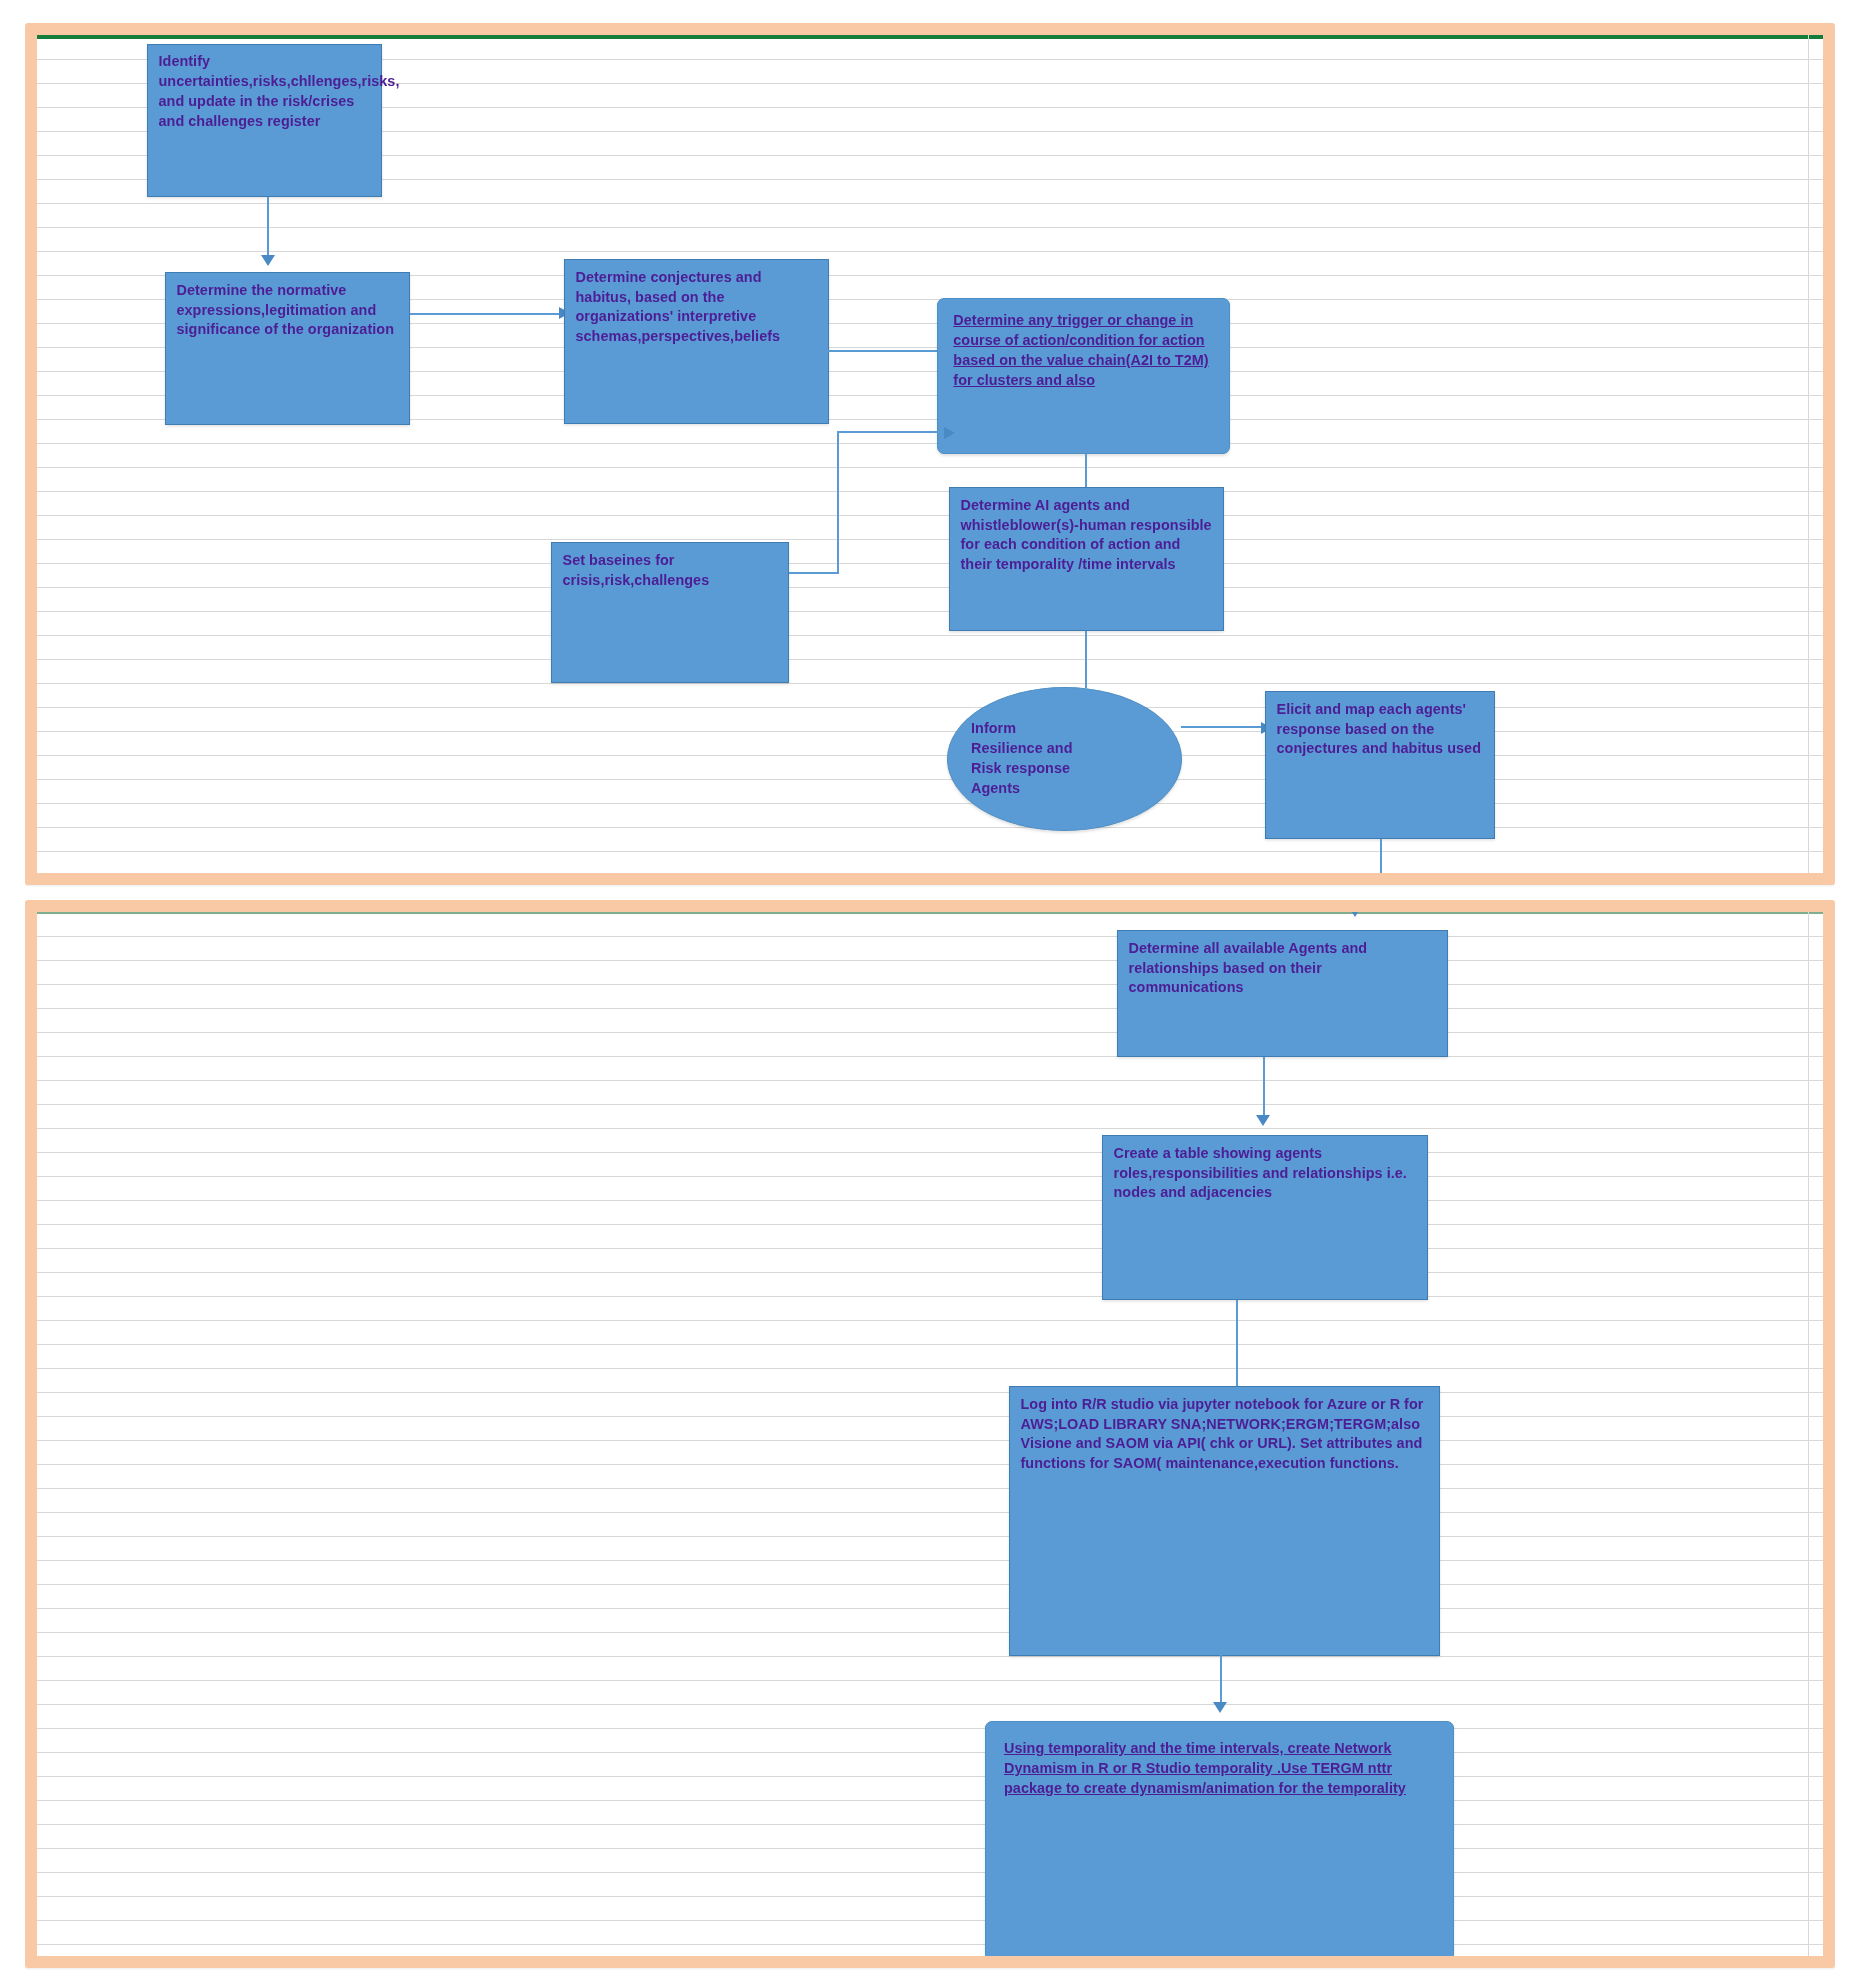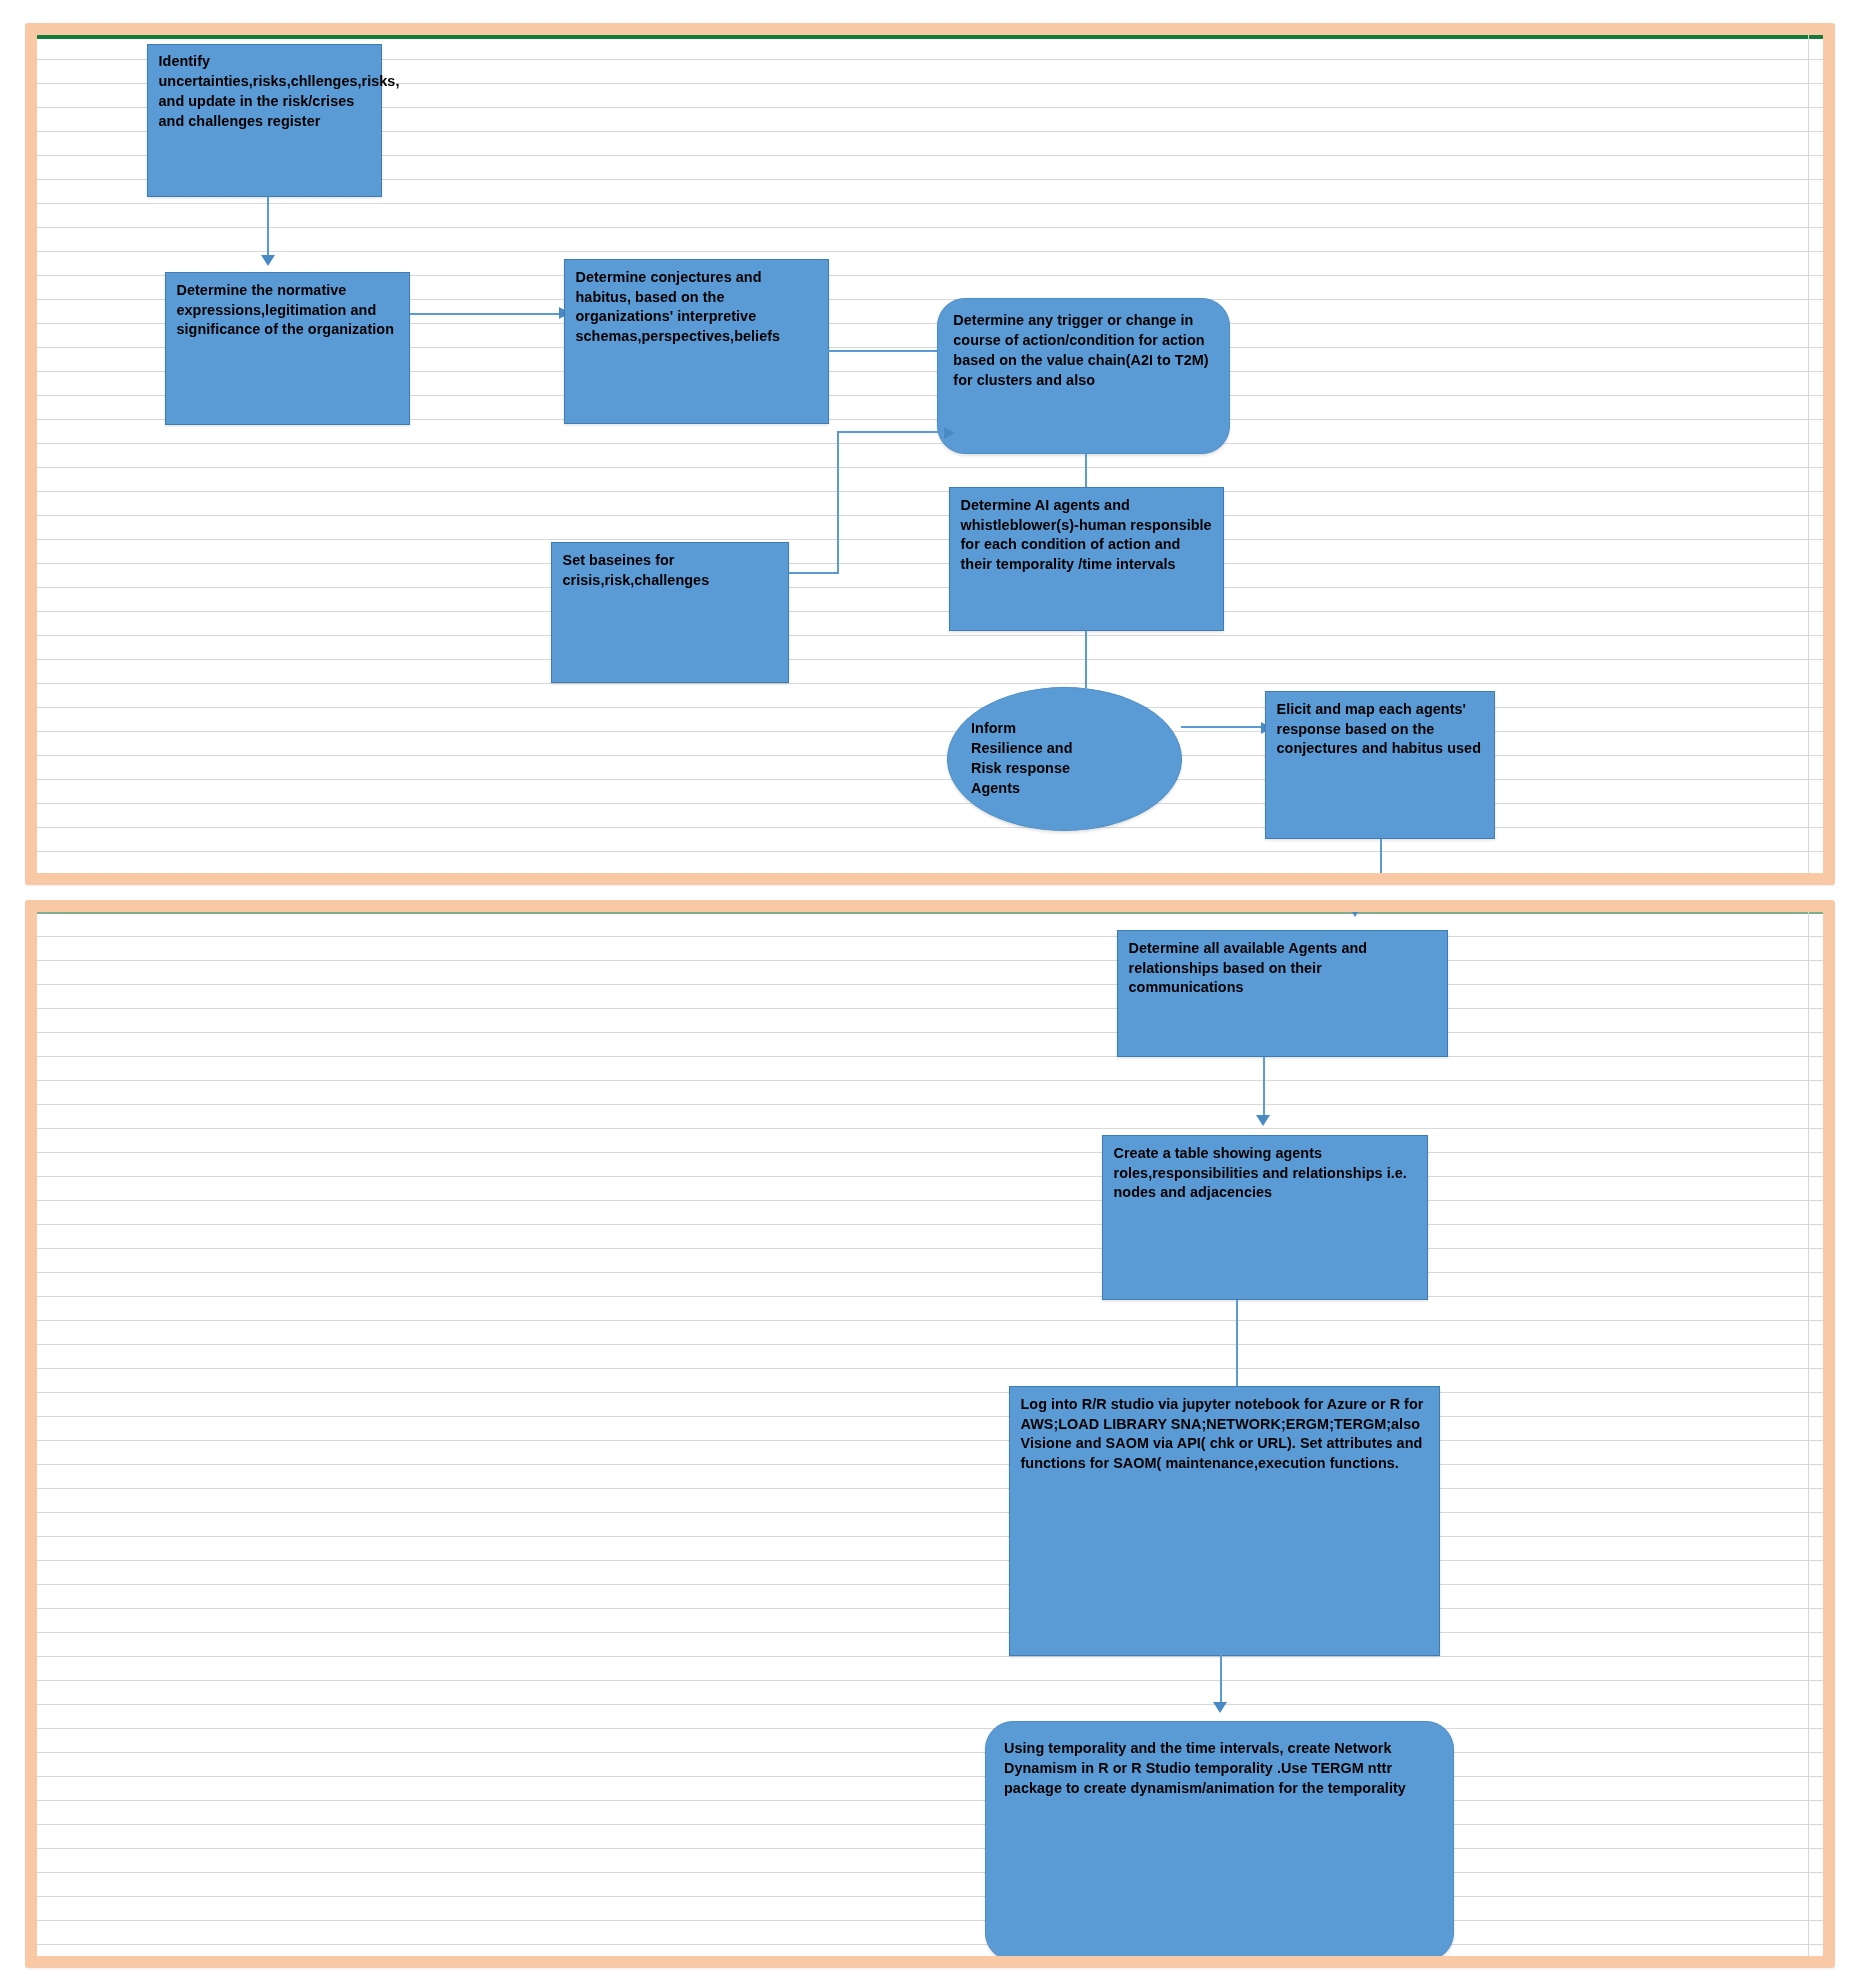--- a/index.html
+++ b/index.html
@@ -53,32 +53,33 @@
     top: 0; bottom: 0;
     width: 1.4px;
     background: #d8d8d8;
   }
 
   
   .node {
     position: absolute;
     background: #5b9bd5;
     border: 1.4px solid #3e7cb1;
-    color: #000000;
+    color: #4c1d95;
     font-weight: bold;
     box-sizing: border-box;
     font-size: 14.4px;
     line-height: 1.38;
     padding: 7.7px 9.6px 4.8px 10.5px;
     letter-spacing: 0.05px;
     box-shadow: 0 1.9px 2.9px rgba(0,0,0,0.12);
   }
   .node.rounded {
-    border-radius: 28px;
+    border-radius: 7px;
     border-color: #4e8fc4;
+    text-decoration: underline;
   }
   .node.ellipse {
     border-radius: 50%;
     display: flex;
     align-items: center;
     border-color: #4e8fc4;
     padding: 0 0 0 23px;
   }
   .node.ellipse .etext { display: block; }
 

